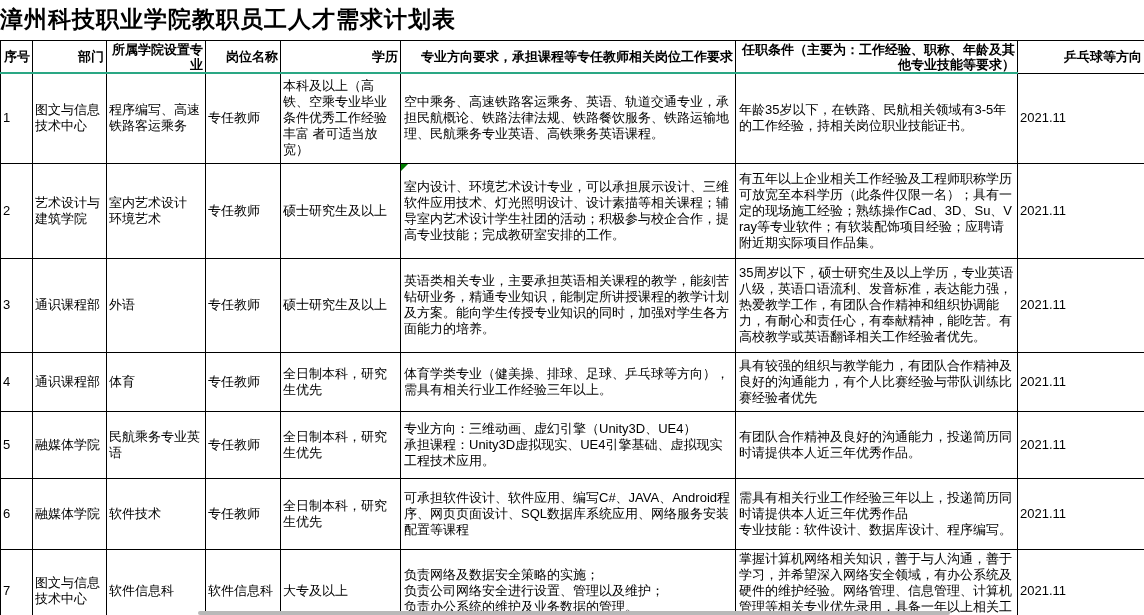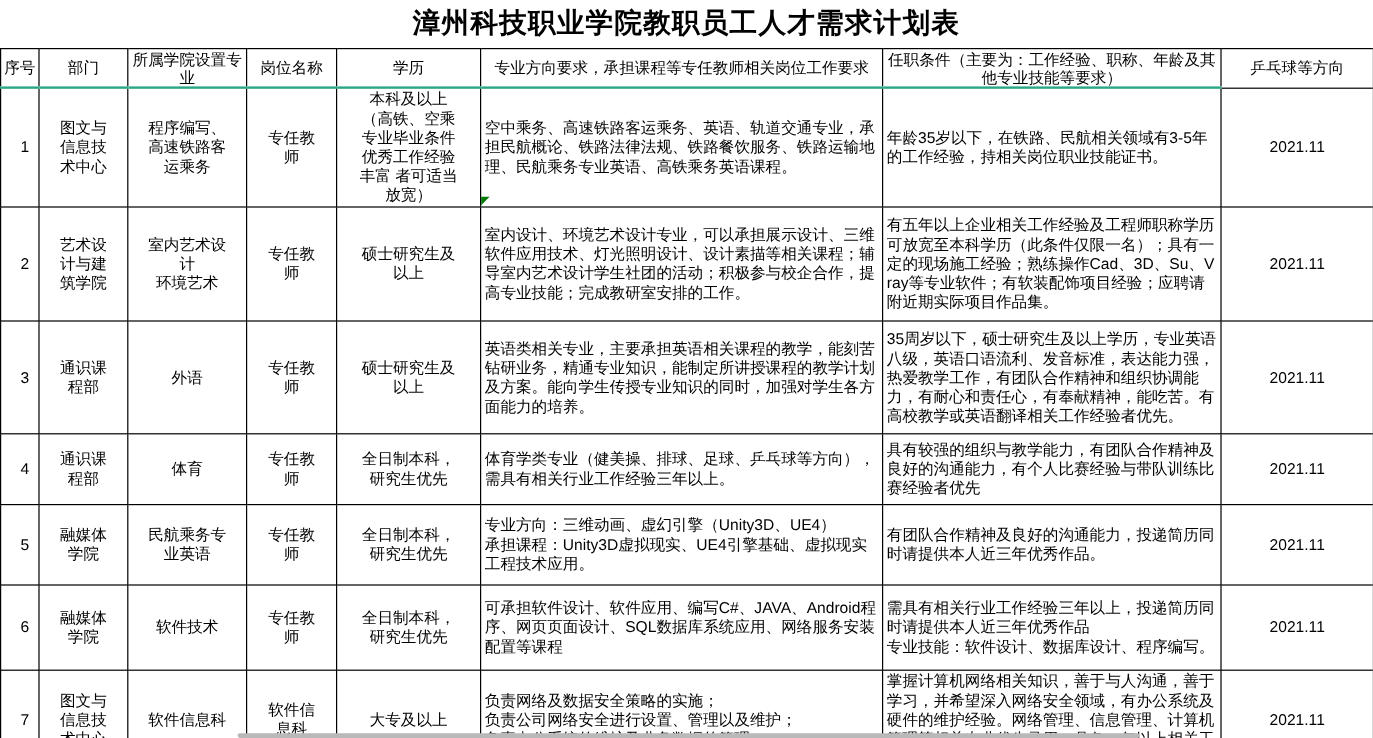--- a/index.html
+++ b/index.html
@@ -2,37 +2,37 @@
 <html style="--accent: #2aa784; --marker: #007b00;"><head>
 <meta charset="utf-8">
 <style>
   html,body{
     margin:0; padding:0; width:1144px; height:615px; overflow:hidden;
     background:#ffffff; font-family:"Liberation Sans","DejaVu Sans",sans-serif;
     color:#000;
   }
   #stage{ position:relative; width:1144px; height:615px; }
   #title{
-    height:40px; line-height:38px; text-align:center;
+    height:40px; line-height:38px; text-align:left;
     font-size:23px; font-weight:bold; letter-spacing:1px;
   }
   table{
     width:1144px; border-collapse:collapse; table-layout:fixed;
   }
   th,td{
     border:1px solid #000; overflow:hidden;
     vertical-align:middle; word-break:break-all; white-space:pre-line;
   }
   thead th{
-    font-size:13px; font-weight:normal; text-align:center; padding:0 2px;
+    font-size:13px; font-weight:bold; text-align:right; padding:0 2px;
     height:31px; line-height:15px;
   }
   thead th.teal-underline{ border-bottom:2px solid var(--accent,#2aa784); }
   tbody td{
-    font-size:13px; line-height:16px; padding:1px 16px; text-align:center;
+    font-size:13px; line-height:16px; padding:1px 2px; 
   }
   tbody td.c5, tbody td.c6{ text-align:left; padding:1px 3px; }
   
   #comment-marker{
     position:absolute; left:401px; top:164px; width:0; height:0;
     border-top:7px solid var(--marker,#007b00); border-right:7px solid transparent;
   }
   
   #scroll-shadow{
     position:absolute; left:198px; top:611px; width:752px; height:4px;

